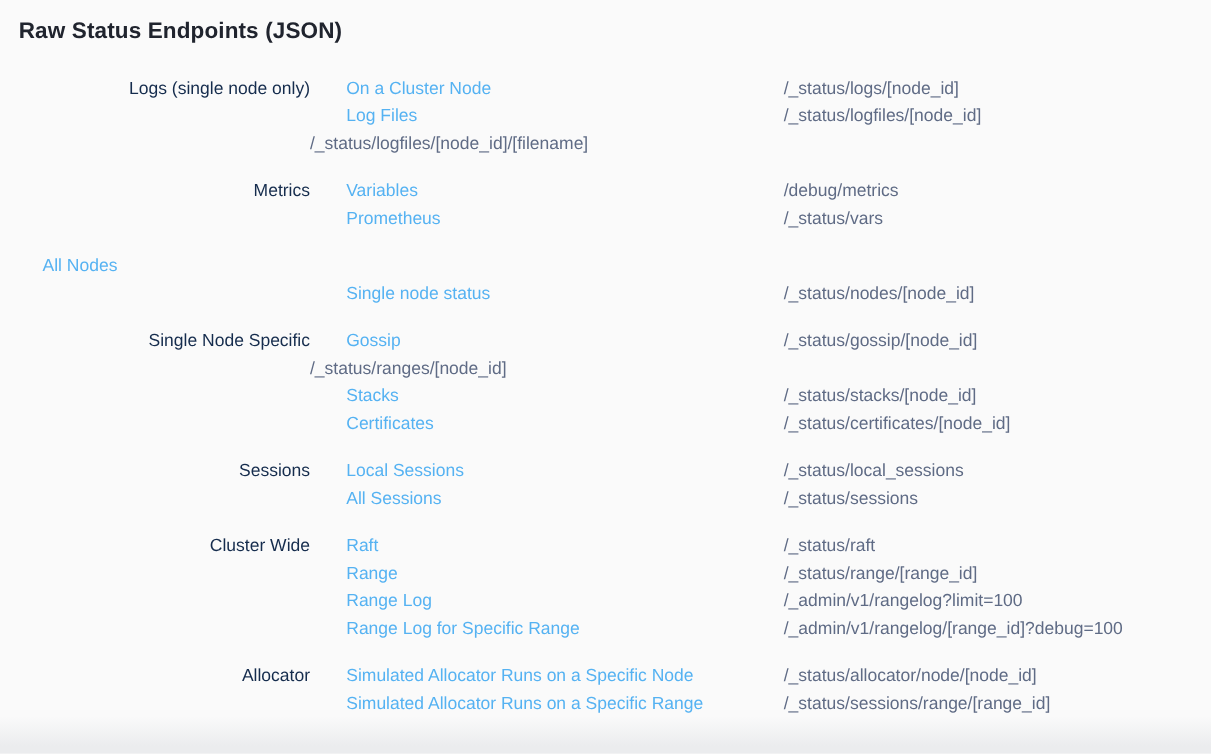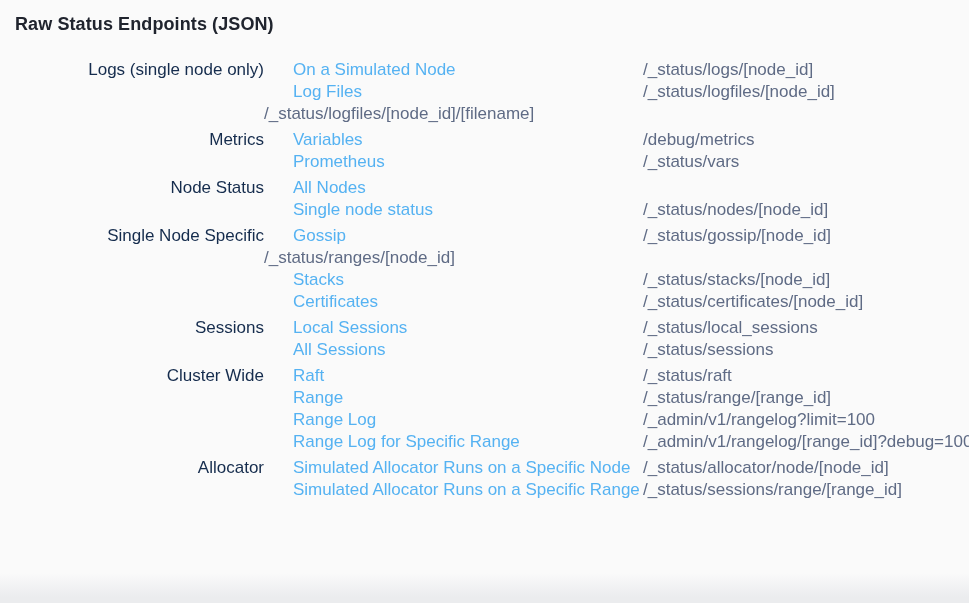--- a/index.html
+++ b/index.html
@@ -22,30 +22,30 @@
     font-size: 18px;
     line-height: 22px;
     font-weight: 700;
     letter-spacing: 0.1px;
     color: var(--c-title, #20242e);
   }
   .endpoints-table {
     margin-top: 24px;
   }
   .group {
-    margin-top: 4px;
+    margin-top: 16px;
   }
   .group:first-child {
     margin-top: 0;
   }
   .row {
     display: grid;
     grid-template-columns: 243px 379px auto;
-    padding-left: 21px;
-    font-size: 17px;
+    padding-left: 5px;
+    font-size: 14px;
     line-height: 22px;
   }
   .cat {
     text-align: right;
     color: var(--c-category, #152c4d);
     font-weight: 400;
     white-space: nowrap;
   }
   .link-cell {
     padding-left: 29px;
@@ -74,21 +74,21 @@
 <body>
 
 <div class="page">
   <h1 class="page-title">Raw Status Endpoints (JSON)</h1>
 
   <div class="endpoints-table">
 
     <div class="group">
       <div class="row">
         <div class="cat">Logs (single node only)</div>
-        <div class="link-cell"><a>On a Simulated Node</a></div>
+        <div class="link-cell"><a>On a Cluster Node</a></div>
         <div class="path-cell">/_status/logs/[node_id]</div>
       </div>
       <div class="row">
         <div class="cat"></div>
         <div class="link-cell"><a>Log Files</a></div>
         <div class="path-cell">/_status/logfiles/[node_id]</div>
       </div>
       <div class="row">
         <div class="cat"></div>
         <div class="path-cell">/_status/logfiles/[node_id]/[filename]</div>
@@ -103,21 +103,20 @@
       </div>
       <div class="row">
         <div class="cat"></div>
         <div class="link-cell"><a>Prometheus</a></div>
         <div class="path-cell">/_status/vars</div>
       </div>
     </div>
 
     <div class="group">
       <div class="row">
-        <div class="cat">Node Status</div>
         <div class="link-cell"><a>All Nodes</a></div>
       </div>
       <div class="row">
         <div class="cat"></div>
         <div class="link-cell"><a>Single node status</a></div>
         <div class="path-cell">/_status/nodes/[node_id]</div>
       </div>
     </div>
 
     <div class="group">

